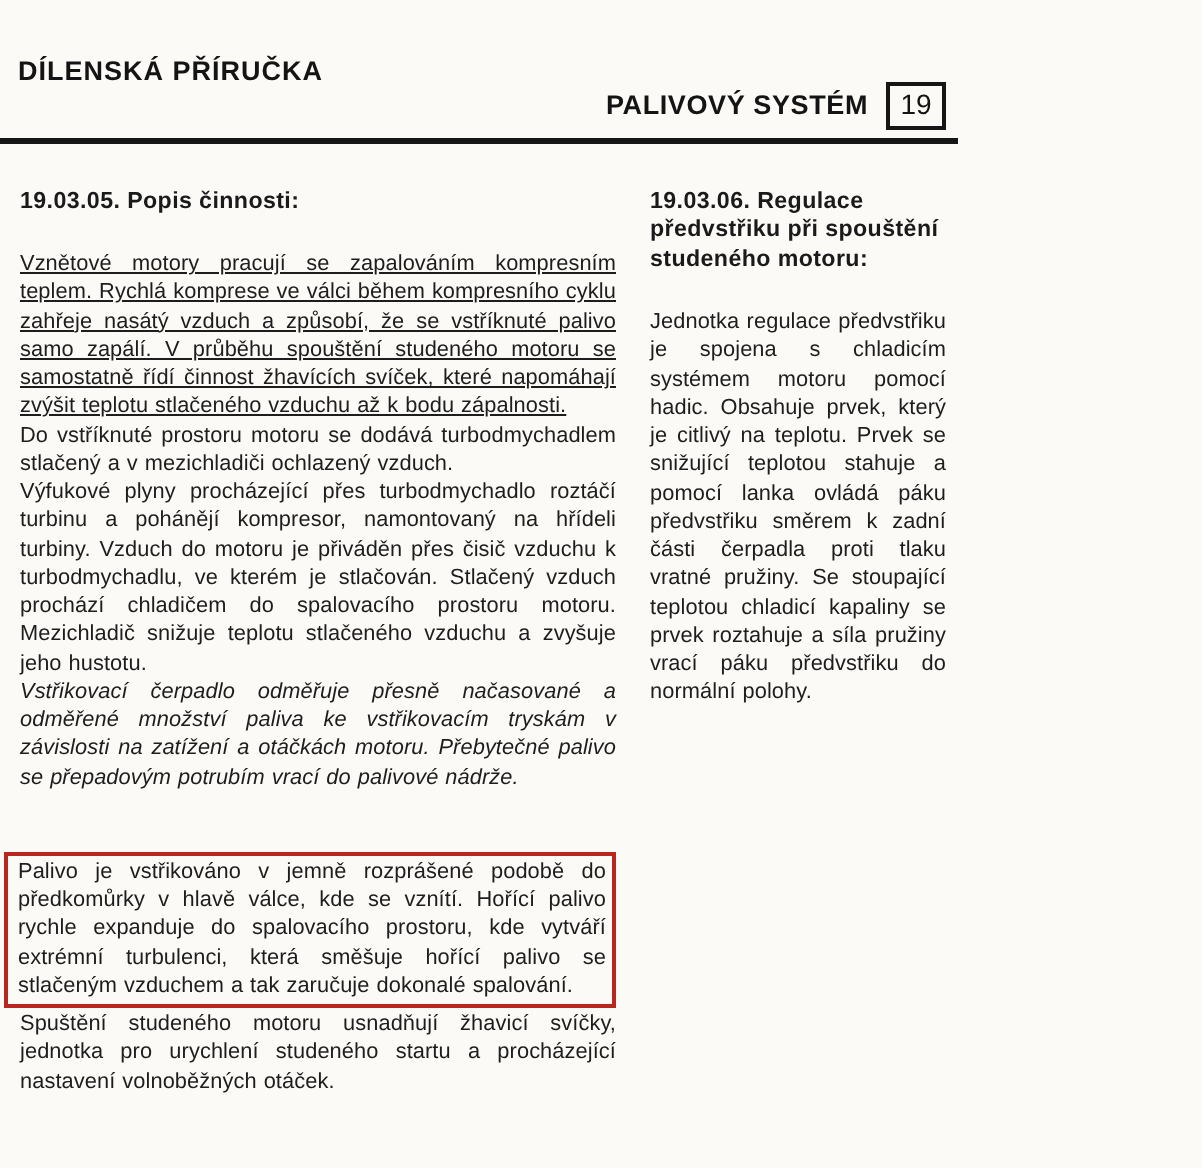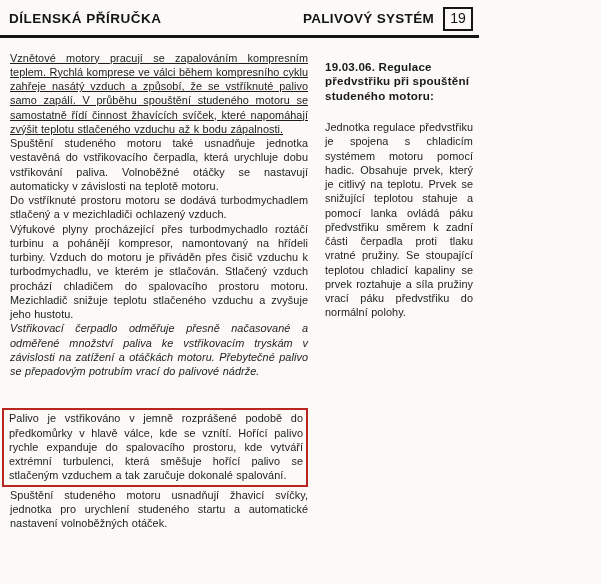--- a/index.html
+++ b/index.html
@@ -11,21 +11,21 @@
   .page { width: 479px; height: 584px; position: relative; }
 
   
   .header {
     display: flex; justify-content: space-between; align-items: center;
     padding: 7px 6px 0 9px;
   }
   .title-left {
     font-size: 13.5px; font-weight: bold; letter-spacing: .5px; color: #141414;
   }
-  .header-right { display: flex; align-items: center; gap: 9px; }
+  .header-right { display: flex; align-items: center; gap: 9px; margin-top: 34px; }
   .title-right {
     font-size: 13.5px; font-weight: bold; letter-spacing: .3px; color: #141414;
   }
   .page-box {
     border: 2px solid #161616; min-width: 20px; text-align: center;
     padding: 1px 3px; font-size: 14px; font-weight: normal; color: #141414;
     line-height: 1.25;
   }
   .rule { height: 3px; margin-top: 4px; background: #161616; }
 
@@ -60,32 +60,32 @@
       <div class="title-right">PALIVOVÝ SYSTÉM</div>
       <div class="page-box">19</div>
     </div>
   </div>
 
   <div class="rule" style="background: rgb(22, 22, 22);"></div>
 
   <div class="columns">
 
     <div class="col-left">
+      <div class="section-heading">19.03.05. Popis činnosti:</div>
 
       <p class="body-text" style="color: rgb(29, 29, 29); text-decoration: underline;">Vznětové motory pracují se zapalováním kompresním teplem. Rychlá komprese ve válci během kompresního cyklu zahřeje nasátý vzduch a způsobí, že se vstříknuté palivo samo zapálí. V průběhu spouštění studeného motoru se samostatně řídí činnost žhavících svíček, které napomáhají zvýšit teplotu stlačeného vzduchu až k bodu zápalnosti.</p>
-      <p class="body-text" style="color: rgb(29, 29, 29);">Spuštění studeného motoru také usnadňuje jednotka vestavěná do vstřikovacího čerpadla, která urychluje dobu vstřikování paliva. Volnoběžné otáčky se nastavují automaticky v závislosti na teplotě motoru.</p>
       <p class="body-text" style="color: rgb(29, 29, 29);">Do vstříknuté prostoru motoru se dodává turbodmychadlem stlačený a v mezichladiči ochlazený vzduch.</p>
       <p class="body-text" style="color: rgb(29, 29, 29);">Výfukové plyny procházející přes turbodmychadlo roztáčí turbinu a pohánějí kompresor, namontovaný na hřídeli turbiny. Vzduch do motoru je přiváděn přes čisič vzduchu k turbodmychadlu, ve kterém je stlačován. Stlačený vzduch prochází chladičem do spalovacího prostoru motoru. Mezichladič snižuje teplotu stlačeného vzduchu a zvyšuje jeho hustotu.</p>
       <p class="body-text" style="color: rgb(29, 29, 29); font-style: italic;">Vstřikovací čerpadlo odměřuje přesně načasované a odměřené množství paliva ke vstřikovacím tryskám v závislosti na zatížení a otáčkách motoru. Přebytečné palivo se přepadovým potrubím vrací do palivové nádrže.</p>
 
       <div class="highlight-box" style="border-color: rgb(185, 38, 32); margin-top: 30px;">
         <p class="body-text" style="color: rgb(29, 29, 29);">Palivo je vstřikováno v jemně rozprášené podobě do předkomůrky v hlavě válce, kde se vznítí. Hořící palivo rychle expanduje do spalovacího prostoru, kde vytváří extrémní turbulenci, která směšuje hořící palivo se stlačeným vzduchem a tak zaručuje dokonalé spalování.</p>
       </div>
 
-      <p class="body-text" style="color: rgb(29, 29, 29);">Spuštění studeného motoru usnadňují žhavicí svíčky, jednotka pro urychlení studeného startu a automatické nastavení volnoběžných otáček.</p>
+      <p class="body-text" style="color: rgb(29, 29, 29);">Spuštění studeného motoru usnadňují žhavicí svíčky, jednotka pro urychlení studeného startu a procházející nastavení volnoběžných otáček.</p>
     </div>
 
     <div class="col-right">
       <div class="section-heading">19.03.06. Regulace předvstřiku při spouštění studeného motoru:</div>
 
       <p class="body-text" style="color: rgb(29, 29, 29);">Jednotka regulace předvstřiku je spojena s chladicím systémem motoru pomocí hadic. Obsahuje prvek, který je citlivý na teplotu. Prvek se snižující teplotou stahuje a pomocí lanka ovládá páku předvstřiku směrem k zadní části čerpadla proti tlaku vratné pružiny. Se stoupající teplotou chladicí kapaliny se prvek roztahuje a síla pružiny vrací páku předvstřiku do normální polohy.</p>
     </div>
 
   </div>
 </div>

